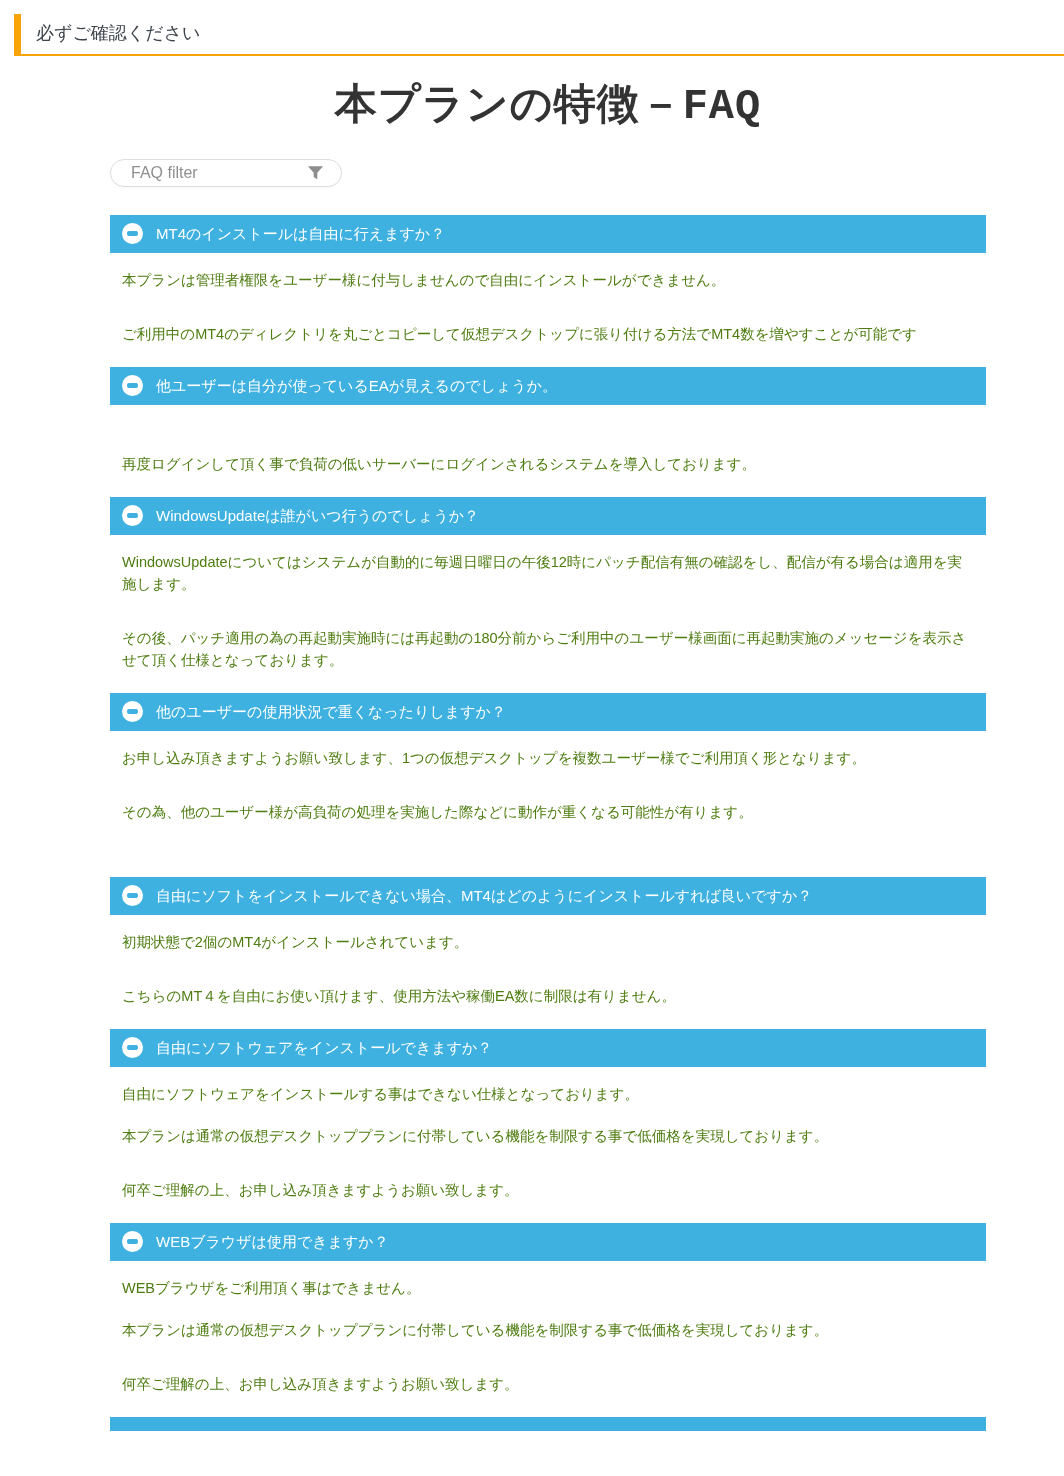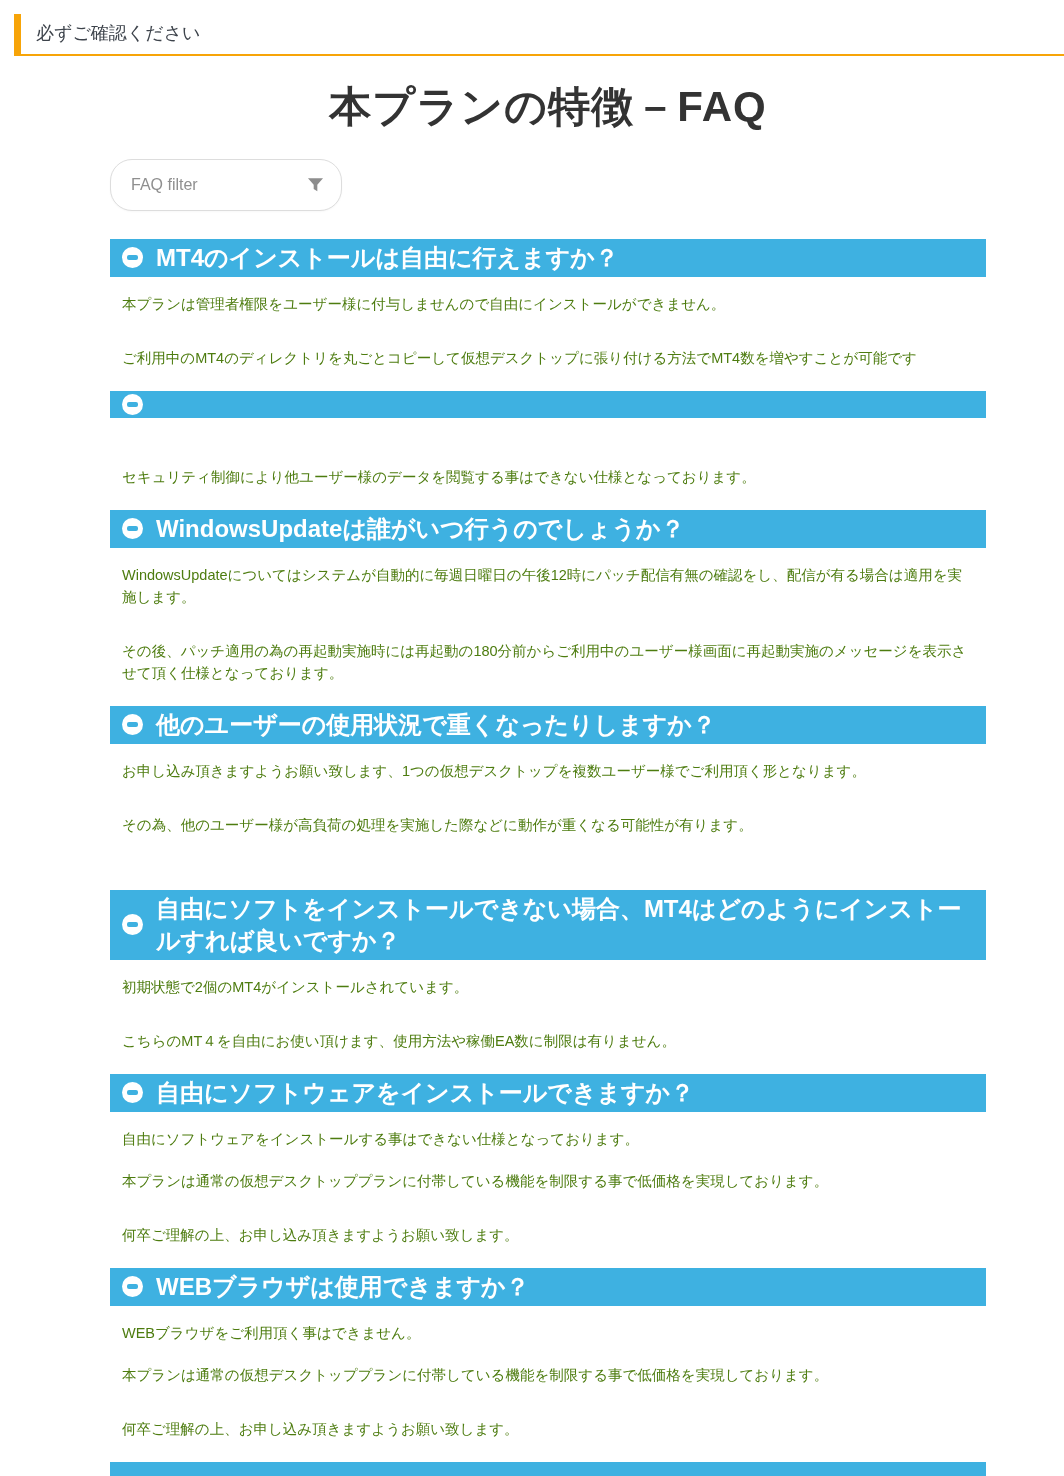--- a/index.html
+++ b/index.html
@@ -24,27 +24,28 @@
   .content { width: 876px; margin-left: 110px; }
 
   .page-title {
     margin: 24px 0 0;
     text-align: center;
     font-size: 42px;
     font-weight: bold;
     color: #333333;
     letter-spacing: 1px;
     line-height: 1.3;
+    font-family: Liberation Mono, monospace;
   }
 
   
   .filter-box {
     margin-top: 24px;
     width: 232px;
-    height: 52px;
+    height: 28px;
     border: 1px solid #dddddd;
     border-radius: 22px;
     background: #ffffff;
     display: flex;
     align-items: center;
     padding: 0 16px 0 18px;
     box-shadow: 0 1px 2px rgba(0,0,0,0.03);
   }
   .filter-box input {
     border: none; outline: none; flex: 1;
@@ -78,21 +79,21 @@
     margin-right: 13px;
   }
   .q-icon::after {
     content: "";
     position: absolute;
     left: 5px; top: 8px;
     width: 11px; height: 5px;
     background: #3eb1e1;
     border-radius: 2px;
   }
-  .q-text { font-size: 24px; line-height: 32px; font-weight: bold; }
+  .q-text { font-size: 15px; line-height: 32px; font-weight: normal; }
 
   .faq-a { padding: 16px 12px 0; }
   .faq-a p {
     margin: 0 0 20px;
     font-size: 14.5px;
     line-height: 22px;
     color: #4d7c0f;
   }
   .faq-a p:last-child { margin-bottom: 0; margin-top: 32px; }
 
@@ -130,23 +131,24 @@
     </div>
     <div class="faq-a">
           <p>本プランは管理者権限をユーザー様に付与しませんので自由にインストールができません。</p>
           <p>ご利用中のMT4のディレクトリを丸ごとコピーして仮想デスクトップに張り付ける方法でMT4数を増やすことが可能です</p>
         </div>
   </section>
 
   <section class="faq">
     <div class="faq-q">
       <span class="q-icon"></span>
-    </div>
-    <div class="faq-a">
-          <p>セキュリティ制御により他ユーザー様のデータを閲覧する事はできない仕様となっております。</p>
+      <span class="q-text">他ユーザーは自分が使っているEAが見えるのでしょうか。</span>
+    </div>
+    <div class="faq-a">
+          <p>再度ログインして頂く事で負荷の低いサーバーにログインされるシステムを導入しております。</p>
         </div>
   </section>
 
   <section class="faq">
     <div class="faq-q">
       <span class="q-icon"></span>
       <span class="q-text">WindowsUpdateは誰がいつ行うのでしょうか？</span>
     </div>
     <div class="faq-a">
           <p>WindowsUpdateについてはシステムが自動的に毎週日曜日の午後12時にパッチ配信有無の確認をし、配信が有る場合は適用を実施します。</p>

